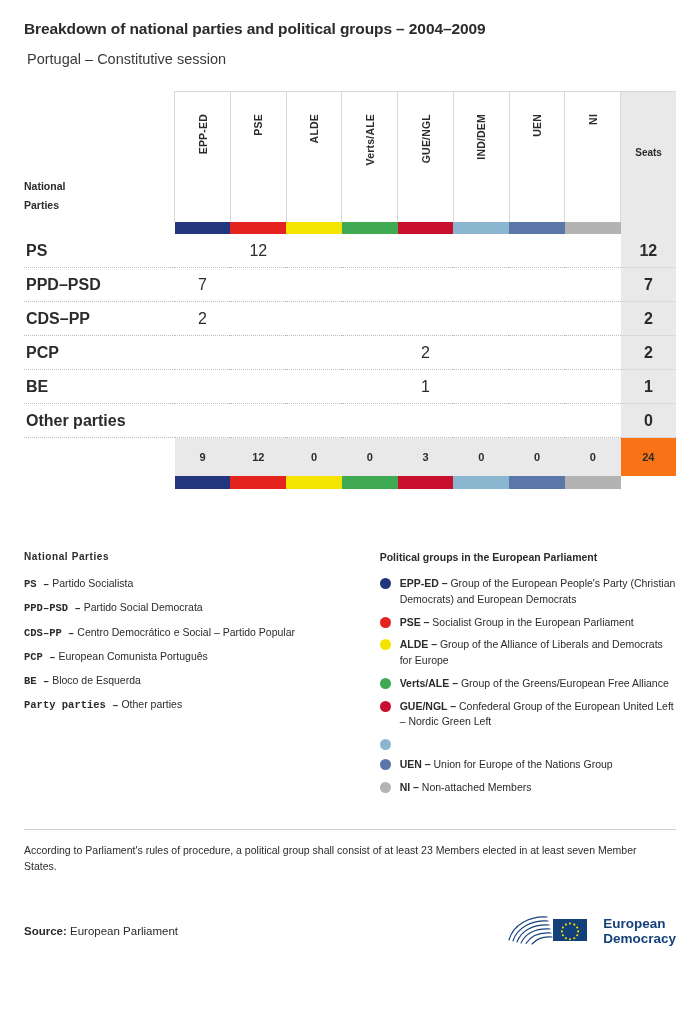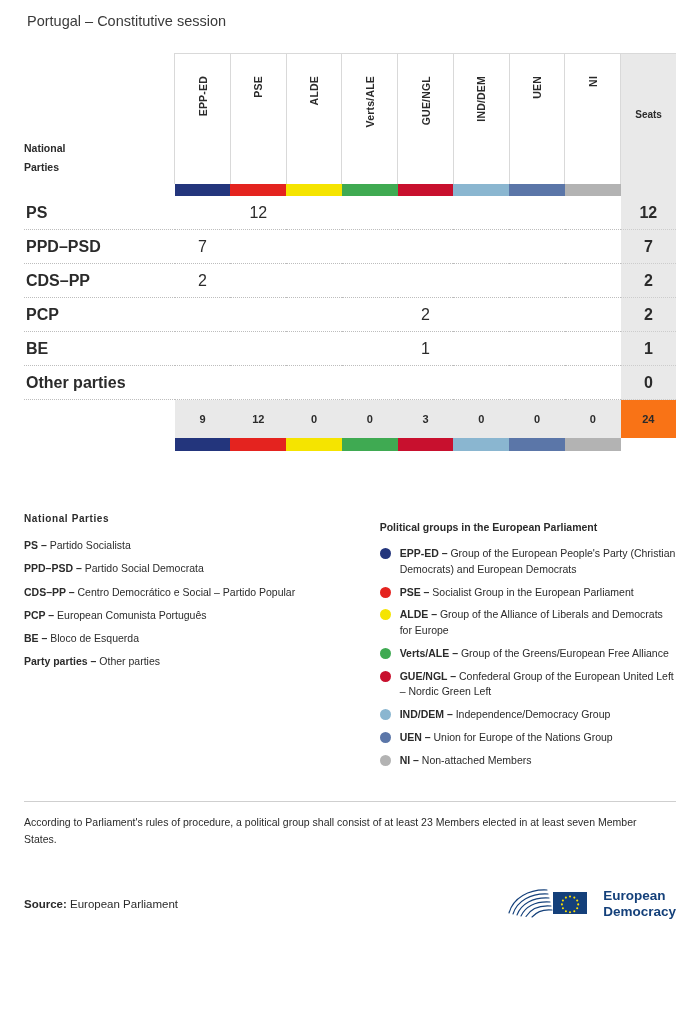--- a/index.html
+++ b/index.html
@@ -160,38 +160,38 @@
   tr.bottombar-row td.spacer { background: #ffffff; }
   tr.bottombar-row td.seats-spacer { background: #ffffff; }
 
   
   .legend {
     margin-top: 62px;
     display: flex;
     gap: 0;
   }
   .legend-left { width: 360px; }
-  .legend-right { width: 300px; margin-top: 8px; }
+  .legend-right { width: 300px; }
   .legend-title {
     font-size: 10px;
     font-weight: bold;
     letter-spacing: 0.6px;
     margin-bottom: 13px;
   }
   .legend-title.right {
     letter-spacing: 0;
     font-size: 10.5px;
   }
   .np-item {
     font-size: 10.5px;
     line-height: 1.55;
     margin-bottom: 7px;
     color: #2b2b2b;
   }
-  .np-item b { font-weight: bold; }
+  .np-item b { font-weight: bold; font-family: Liberation Mono, monospace; }
   .pg-item {
     display: flex;
     align-items: flex-start;
     font-size: 10.5px;
     line-height: 1.5;
     margin-bottom: 7px;
     color: #2b2b2b;
   }
   .dot {
     width: 11px;
@@ -236,20 +236,21 @@
     font-weight: bold;
     color: #14407a;
     line-height: 1.15;
   }
 </style>
 </head>
 <body>
 
 <div class="page">
 
+  <h1 class="title">Breakdown of national parties and political groups – 2004–2009</h1>
   <h2 class="subtitle">Portugal – Constitutive session</h2>
 
   <div class="table-wrap">
     <table class="matrix">
       <colgroup>
         <col class="party-col">
         <col class="group-col">
           <col class="group-col">
           <col class="group-col">
           <col class="group-col">
@@ -486,24 +487,20 @@
       <div class="pg-item">
         <span class="dot" style="background:#c8102e"></span>
         <span class="pg-text">
           <b>GUE/NGL –</b>
           <span>Confederal Group of the European United Left – Nordic Green Left</span>
         </span>
       </div>
 
       <div class="pg-item">
         <span class="dot" style="background:#8ab6d0"></span>
-        <span class="pg-text">
-          <b>IND/DEM –</b>
-          <span>Independence/Democracy Group</span>
-        </span>
       </div>
 
       <div class="pg-item">
         <span class="dot" style="background:#5b76a8"></span>
         <span class="pg-text">
           <b>UEN –</b>
           <span>Union for Europe of the Nations Group</span>
         </span>
       </div>
 

